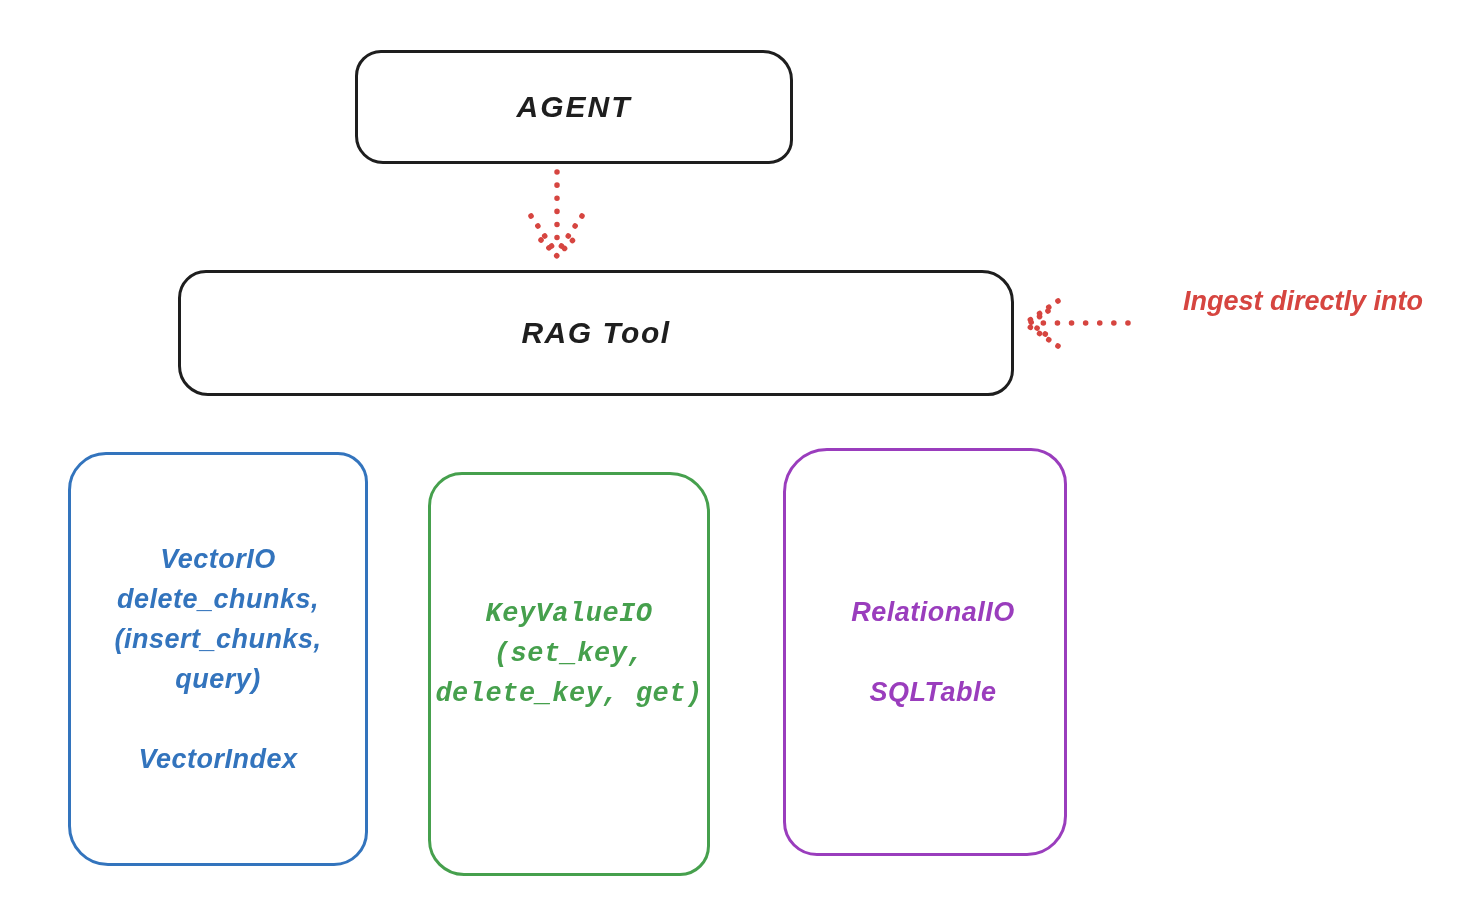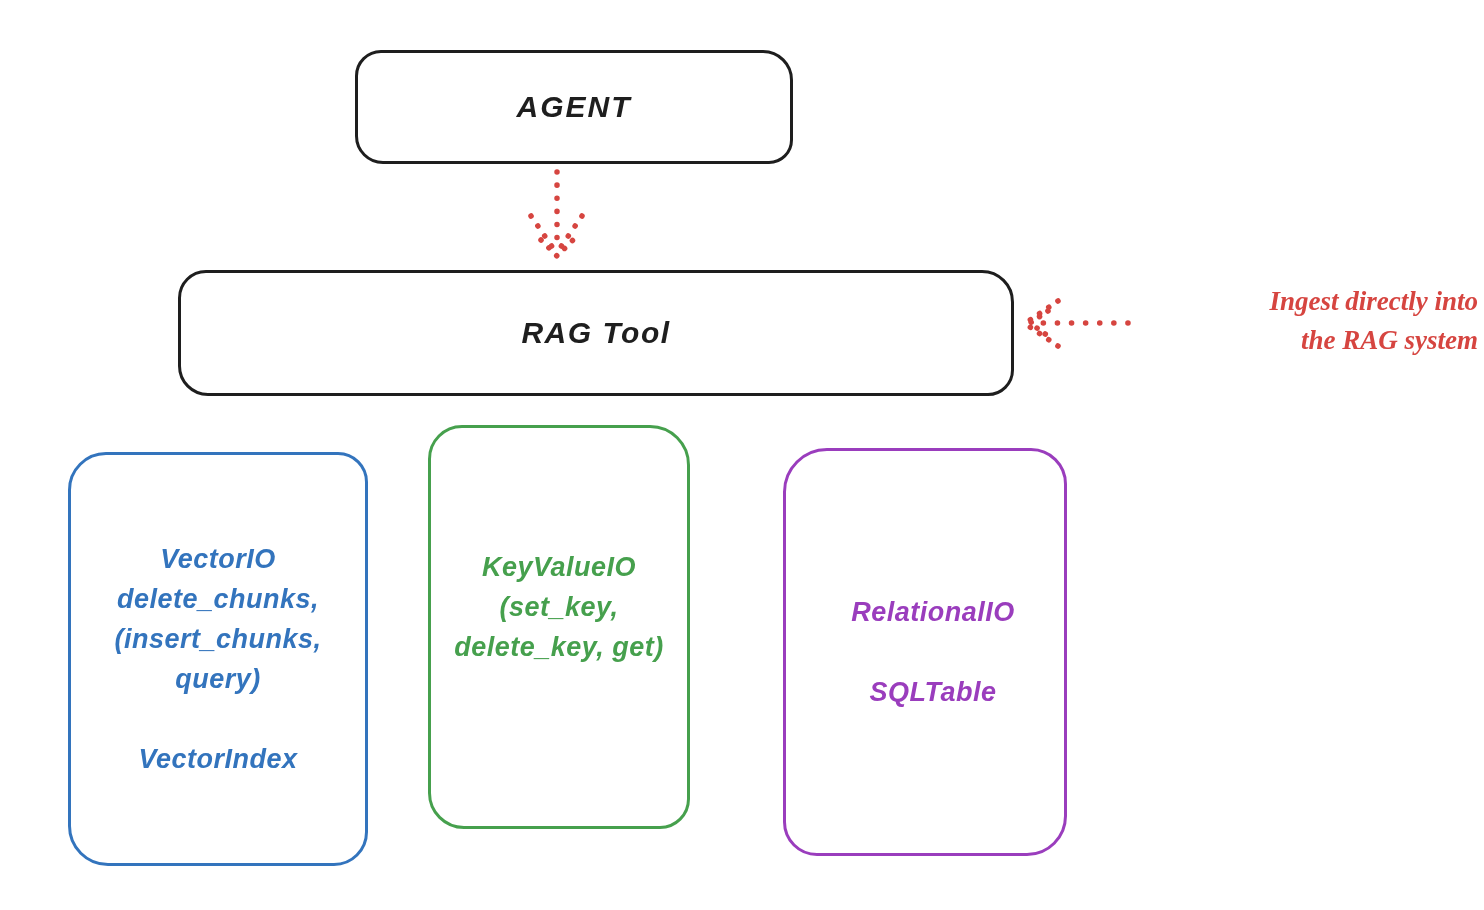--- a/index.html
+++ b/index.html
@@ -55,38 +55,38 @@
     white-space: nowrap;
   }
   .store-box .spacer { height: 40px; }
   .vector-box {
     left: 68px; top: 452px; width: 300px; height: 414px;
     border: 3.5px solid #3374bd;
     border-radius: 38px 30px 34px 40px;
   }
   .vector-box .line { color: #3374bd; }
   .keyvalue-box {
-    left: 428px; top: 425px; width: 262px; height: 404px;
+    left: 428px; top: 472px; width: 282px; height: 404px;
     border: 3.5px solid #46a04d;
     border-radius: 34px 40px 30px 36px;
+    font-family: Liberation Mono, monospace;
   }
   .keyvalue-box .line { color: #46a04d; }
   .relational-box {
     left: 783px; top: 448px; width: 284px; height: 408px;
     border: 3.5px solid #9a3dbd;
     border-radius: 44px 36px 40px 34px;
   }
   .relational-box .line { color: #9a3dbd; margin-left: 16px; }
 
   
   .annotation {
     position: absolute;
     left: 1128px; top: 282px; width: 350px;
-    text-align: right;
-    font-family: Liberation Serif, serif;
+    text-align: center;
   }
   .annotation .line {
     display: block;
     font-size: 27px;
     line-height: 39px;
     font-weight: 700;
     font-style: italic;
     color: #d64540;
     white-space: nowrap;
   }
@@ -128,21 +128,20 @@
     <g>
       <path class="dotted" stroke-dasharray="0.1 14" d="M1128 323 L1032 323"></path>
       <path class="dotted" stroke-dasharray="0.1 11" d="M1058 301 L1024 324"></path>
       <path class="dotted" stroke-dasharray="0.1 11" d="M1058 346 L1024 323"></path>
       <path class="dotted" stroke-dasharray="0.1 10" d="M1048 311 L1030 323 L1048 336"></path>
     </g>
   </svg>
 
   <div class="annotation">
     <span class="line">Ingest directly into</span>
-    <span class="line">the RAG system</span>
   </div>
 
   <div class="node store-box vector-box">
     <span class="line">VectorIO</span>
     <span class="line">delete_chunks,</span>
     <span class="line">(insert_chunks,</span>
     <span class="line">query)</span>
     <span class="spacer"></span>
     <span class="line">VectorIndex</span>
   </div>

